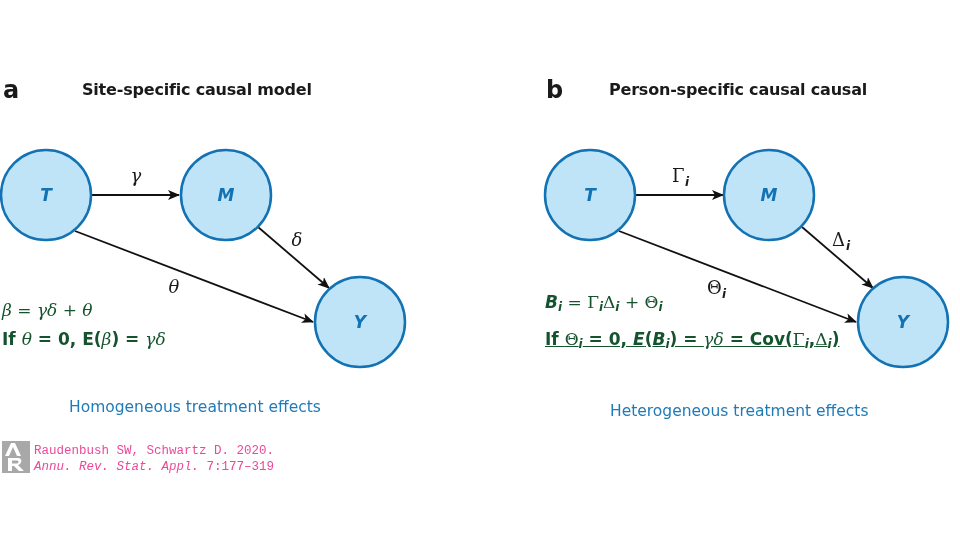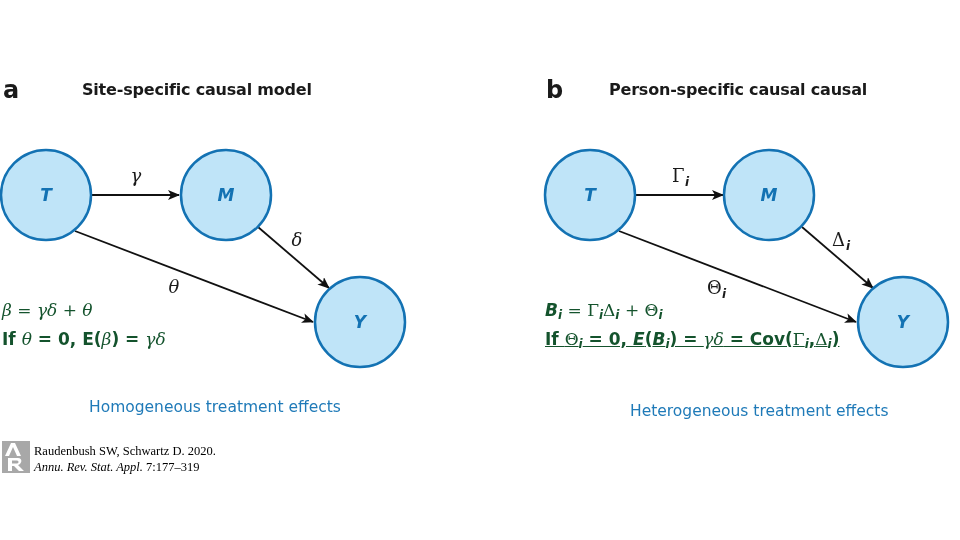--- a/index.html
+++ b/index.html
@@ -8,22 +8,22 @@
   .abs { position:absolute; white-space:nowrap; }
   .panel-letter { font-family:"DejaVu Sans", sans-serif; font-weight:bold; font-size:24px; color:#1a1a1a; }
   .panel-title { font-family:"DejaVu Sans", sans-serif; font-weight:bold; font-size:16px; color:#1a1a1a; letter-spacing:-0.2px; }
   svg.diagram { position:absolute; left:0; top:0; }
   .node-label { font-family:"DejaVu Sans", sans-serif; font-weight:bold; font-style:italic; font-size:17px; fill:#1372b3; }
   .edge-label { font-family:"DejaVu Serif", serif; font-style:italic; font-size:18px; fill:#1a1a1a; }
   .eq { font-family:"DejaVu Sans", sans-serif; font-weight:bold; font-size:17px; color:#14532d; }
   .eq .g { font-family:"DejaVu Serif", serif; font-style:italic; font-weight:normal; }
   .eq .G { font-family:"DejaVu Serif", serif; font-weight:normal; }
   .eq sub { font-size:12px; font-style:italic; font-family:"DejaVu Sans", sans-serif; font-weight:bold; vertical-align:-3px; }
-  .caption { font-family:"DejaVu Sans", sans-serif; font-size:15.5px; color:#1f7ab8;margin-left:20px; }
-  .credit { font-family:Liberation Serif, serif; font-size:12.5px; color:#000000; line-height:16px; }
+  .caption { font-family:"DejaVu Sans", sans-serif; font-size:15.5px; color:#1f7ab8; }
+  .credit { font-family:Liberation Mono, monospace; font-size:12.5px; color:#ec4899; line-height:16px; }
   .credit .it { font-style:italic;margin-top:28px; }
   .logo { position:absolute; left:2px; top:441px; width:28px; height:32px; }
 </style>
 </head>
 <body>
 
 <div class="abs panel-letter" style="left:3px;top:76px;">a</div>
 <div class="abs panel-title" style="left:82px;top:80px;">Site-specific causal model</div>
 <div class="abs panel-letter" style="left:546px;top:76px;">b</div>
 <div class="abs panel-title" style="left:609px;top:80px;">Person-specific causal causal</div>
@@ -83,21 +83,21 @@
   </g>
 </svg>
 
 <div class="abs eq" style="left:2px;top:300px;">
   <span class="g">β</span><span class="G"> = </span><span class="g">γδ</span><span class="G"> + </span><span class="g">θ</span>
 </div>
 <div class="abs eq" style="left:2px;top:329px;">
   <span>If </span><span class="g">θ</span><span> = 0, E(</span><span class="g">β</span><span>) = </span><span class="g">γδ</span>
 </div>
 
-<div class="abs eq" style="left:545px;top:300px;">
+<div class="abs eq" style="left:545px;top:292px;">
   <span style="font-style:italic">B</span><sub>i</sub><span class="G"> = </span><span class="G">Γ</span><sub>i</sub><span class="G">Δ</span><sub>i</sub><span class="G"> + </span><span class="G">Θ</span><sub>i</sub>
 </div>
 <div class="abs eq" style="left:545px;top:329px;text-decoration:underline;">
   <span>If </span><span class="G">Θ</span><sub>i</sub><span> = 0, </span><span style="font-style:italic">E</span><span>(</span><span style="font-style:italic">B</span><sub>i</sub><span>) = </span><span class="g">γδ</span><span> = Cov(</span><span class="G">Γ</span><sub>i</sub><span>,</span><span class="G">Δ</span><sub>i</sub><span>)</span>
 </div>
 
 <div class="abs caption" style="left:69px;top:398px;">Homogeneous treatment effects</div>
 <div class="abs caption" style="left:610px;top:402px;">Heterogeneous treatment effects</div>
 
 <svg class="logo" viewBox="0 0 28 32">

